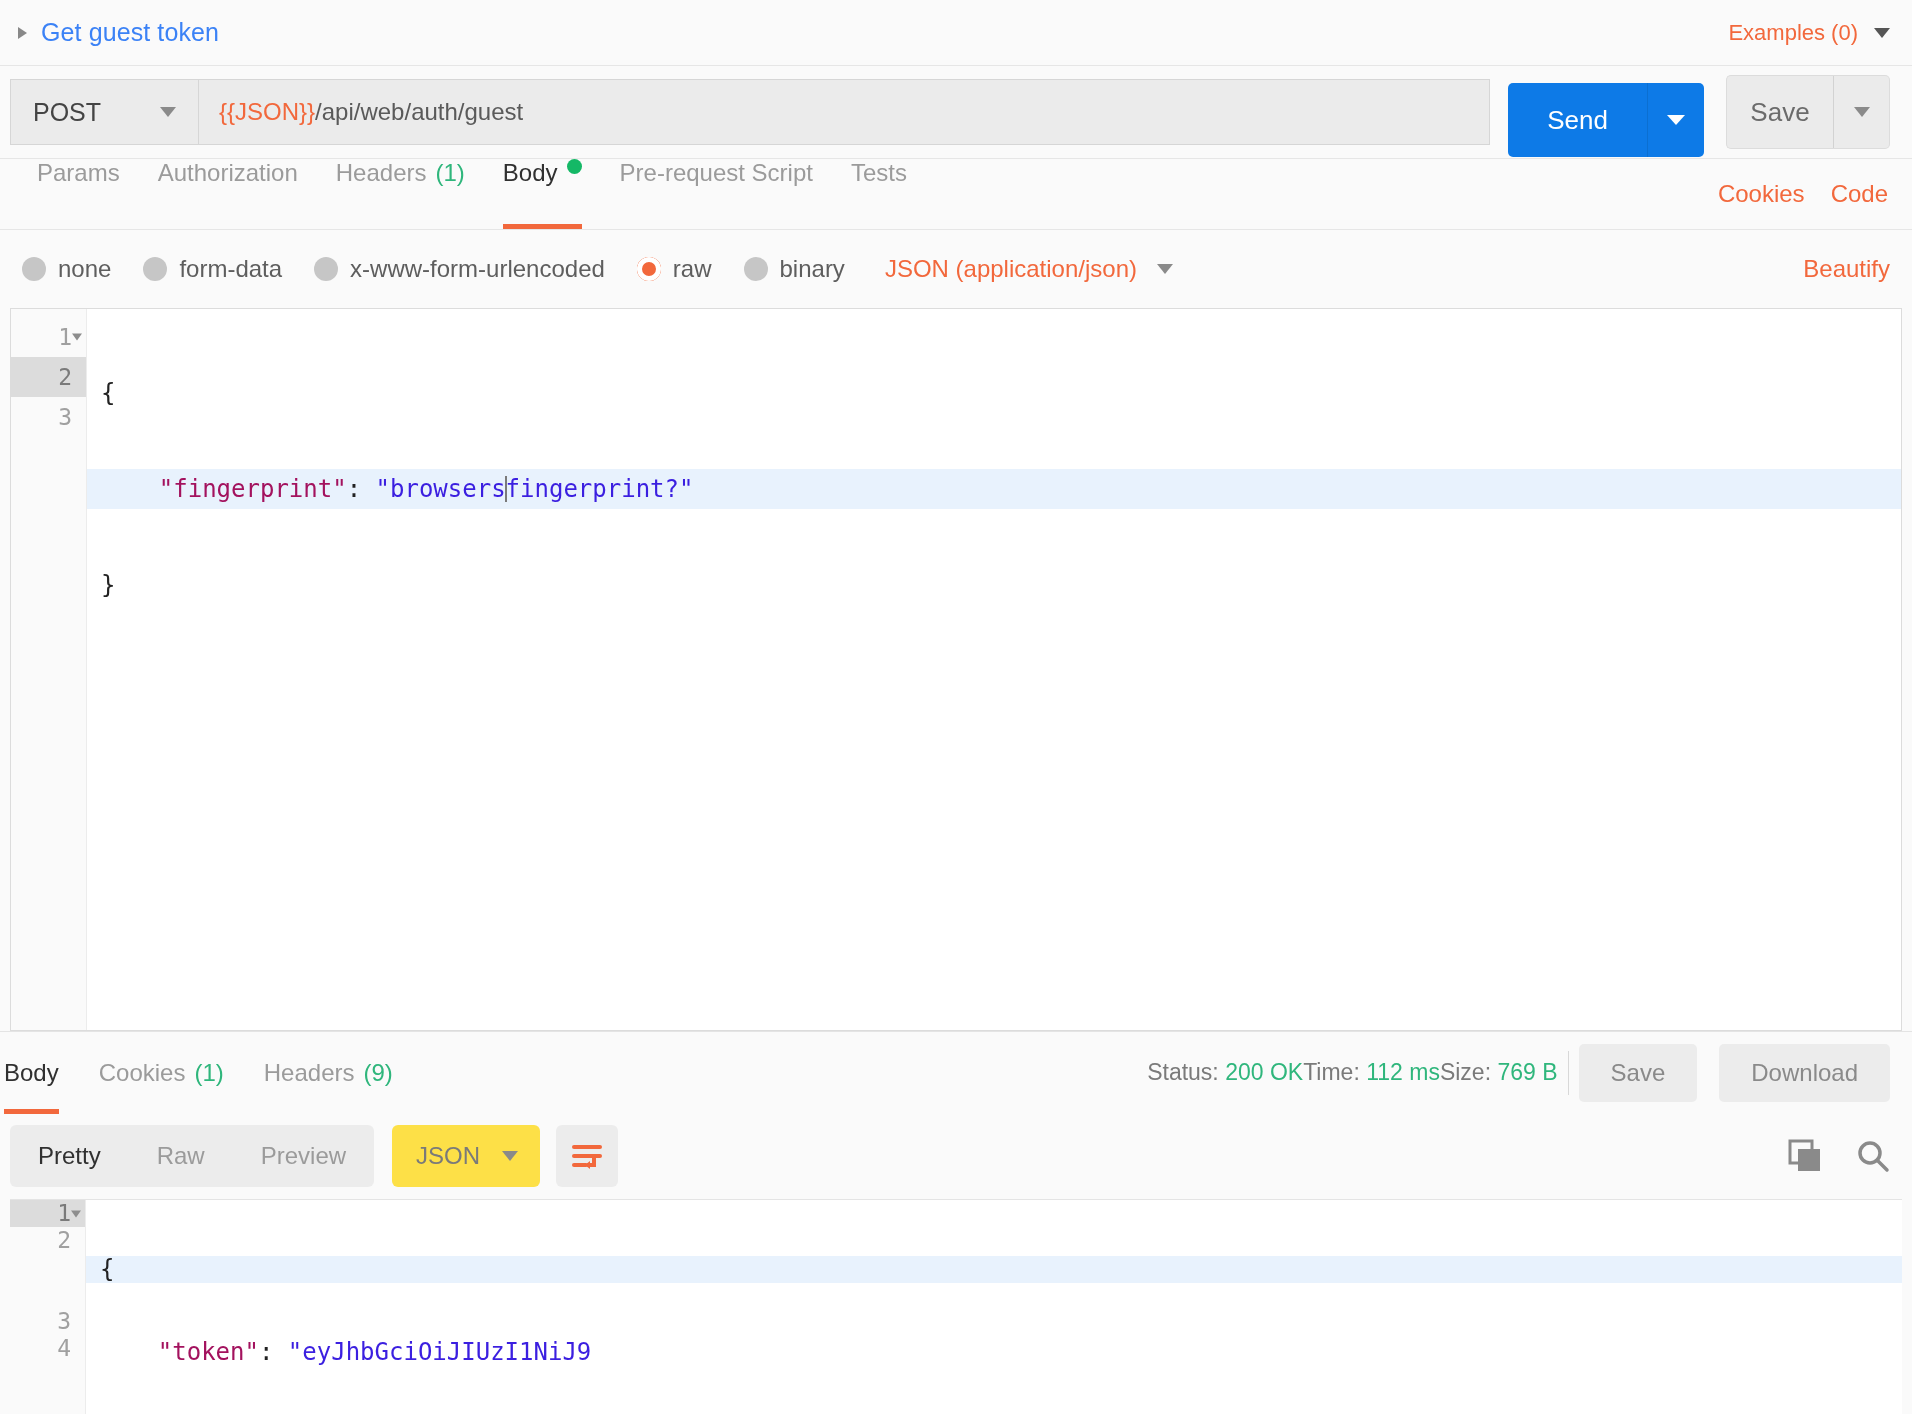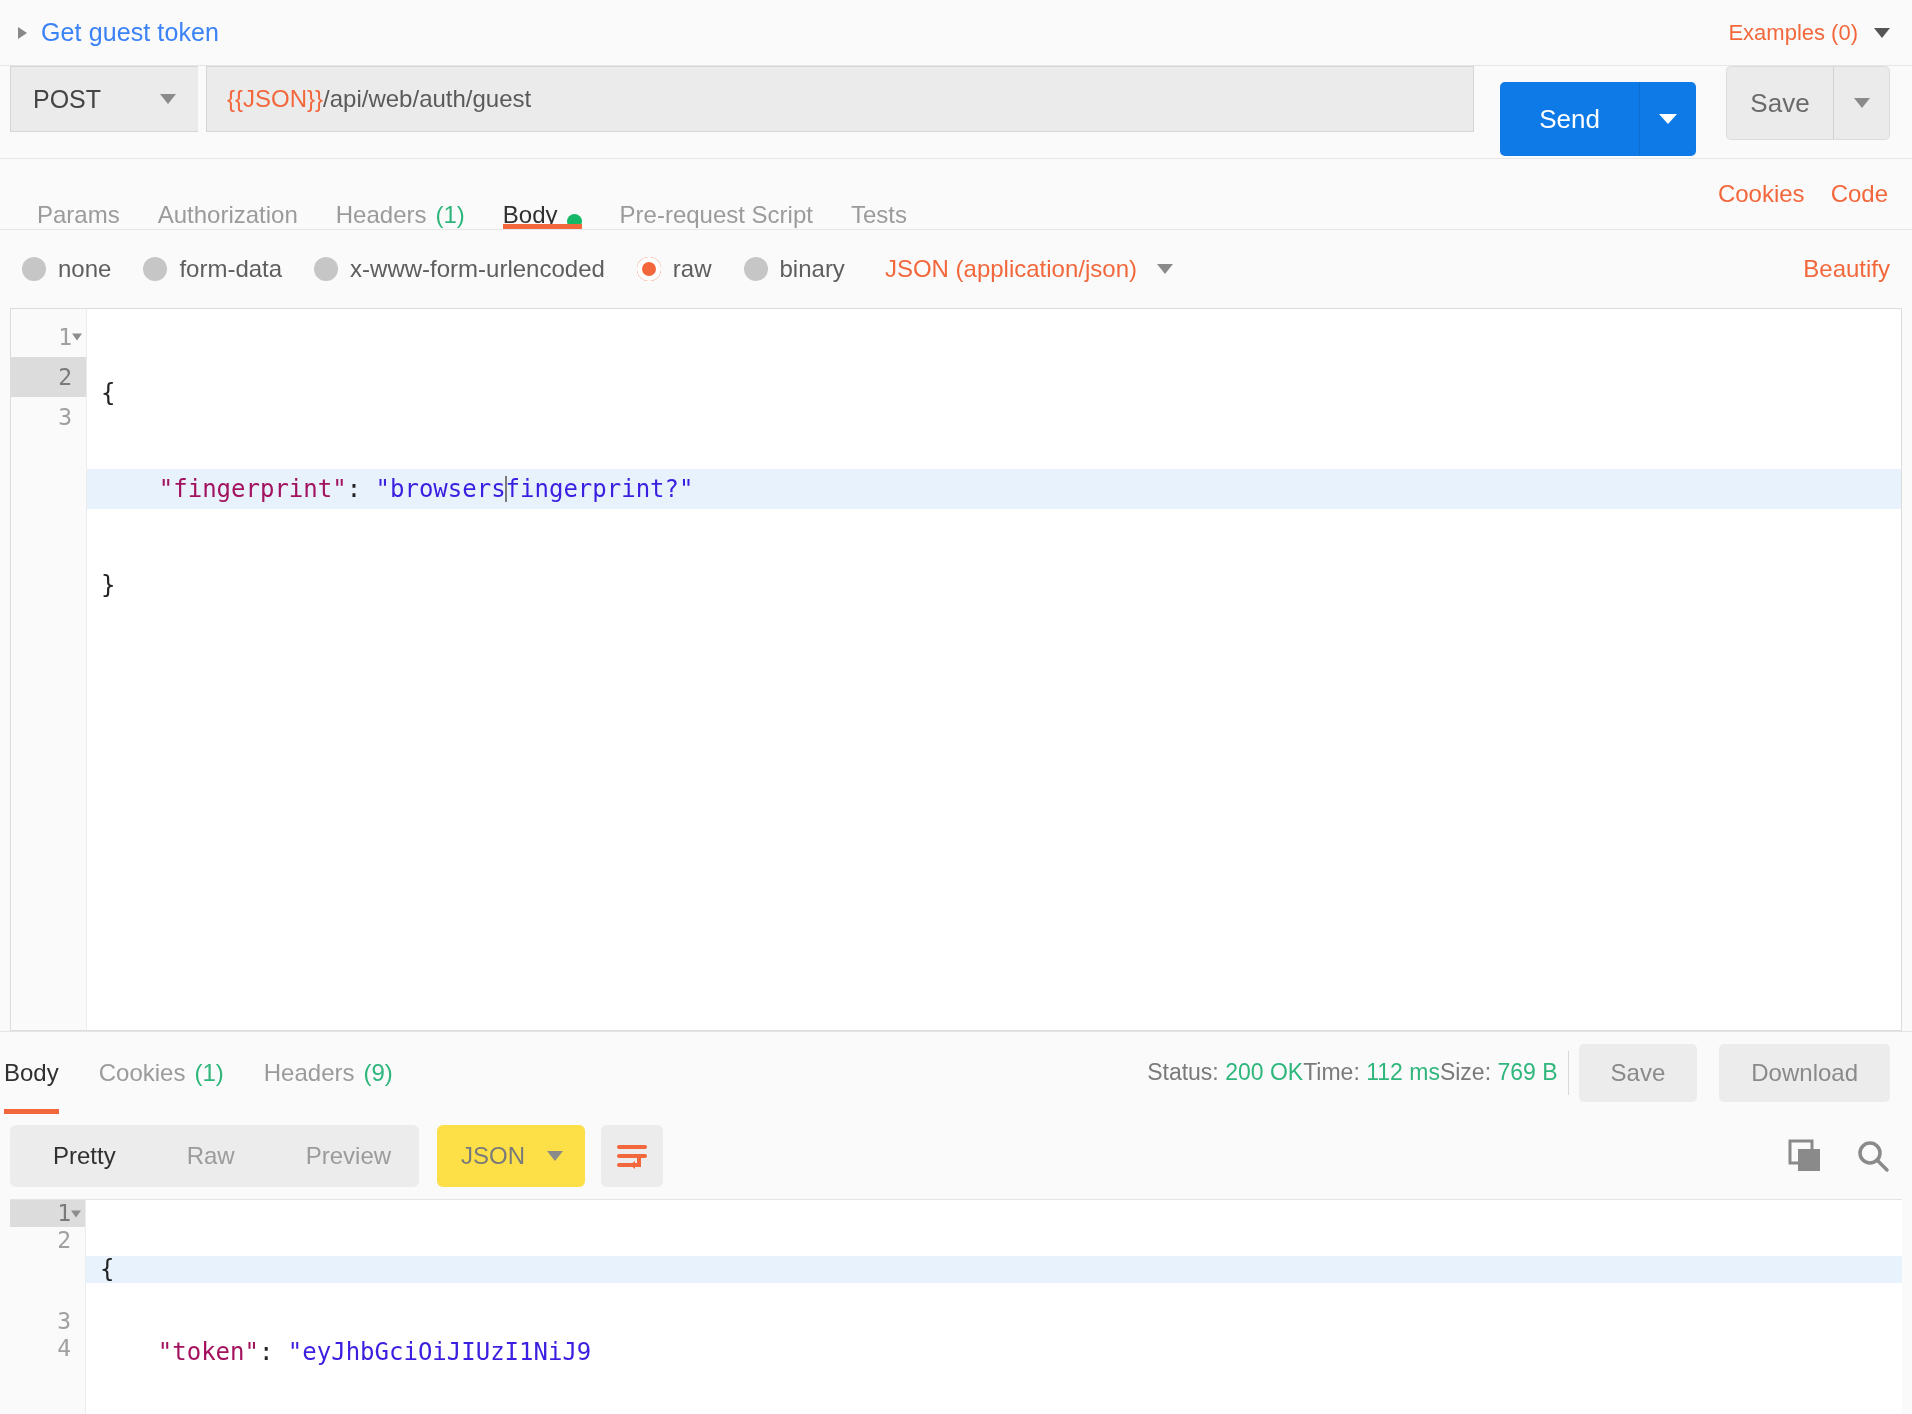--- a/index.html
+++ b/index.html
@@ -35,22 +35,22 @@
   .caret-down-dark {
     width: 0; height: 0;
     border-top: 10px solid #555;
     border-left: 8px solid transparent;
     border-right: 8px solid transparent;
   }
 
   
   .url-row {
     height: 92px; flex: none;
-    display: flex; align-items: flex-start;
-    padding: 0 22px 0 10px; gap: 8px;
+    display: flex; align-items: center;
+    padding: 0 22px 0 10px; gap: 0;
     background: #fafafa;
   }
   .method-box {
     width: 188px; height: 66px;
     border: 1px solid #d6d6d6; border-right: none;
     background: #ebebeb;
     display: flex; align-items: center; justify-content: space-between;
     padding: 0 22px 0 22px;
   }
   .method-label { font-size: 25px; color: #444; }
@@ -109,21 +109,21 @@
   .req-tabs {
     height: 72px; flex: none;
     display: flex; align-items: stretch; justify-content: space-between;
     border-top: 1px solid #e6e6e6;
     border-bottom: 1px solid #e6e6e6;
     padding: 0 22px 0 18px;
     background: #fafafa;
   }
   .tabs-left { display: flex; align-items: stretch; }
   .rtab {
-    display: flex; align-items: flex-end; gap: 9px;
+    display: flex; align-items: flex-start; gap: 9px;
     padding: 0 19px; font-size: 24px; color: #9b9b9b;
     position: relative;
   }
   .rtab.active { color: #303030; }
   .rtab.active::after {
     content: ""; position: absolute; left: 19px; right: 19px; bottom: 0;
     height: 5px; background: #f2683c;
   }
   .tab-count { color: #2fb67c; font-size: 24px; }
   .green-dot { width: 15px; height: 15px; border-radius: 50%; background: #14b866; display: inline-block; }
@@ -236,21 +236,21 @@
     padding: 0 22px 0 10px;
     background: #fafafa;
   }
   .seg-group {
     display: flex; align-items: center;
     background: #ececec; border-radius: 6px; height: 62px;
   }
   .seg {
     padding: 0 28px; height: 62px;
     display: flex; align-items: center;
-    font-size: 24px; color: #9b9b9b; margin-left: 15px;
+    font-size: 24px; color: #9b9b9b;
   }
   .seg.active { color: #303030; }
   .fmt-select {
     display: flex; align-items: center; gap: 22px;
     background: #fde047; border-radius: 6px; height: 62px;
     padding: 0 22px 0 24px; margin-left: 18px;
     font-size: 24px; color: #7a7a7a;
   }
   .wrap-btn {
     width: 62px; height: 62px; margin-left: 16px;

